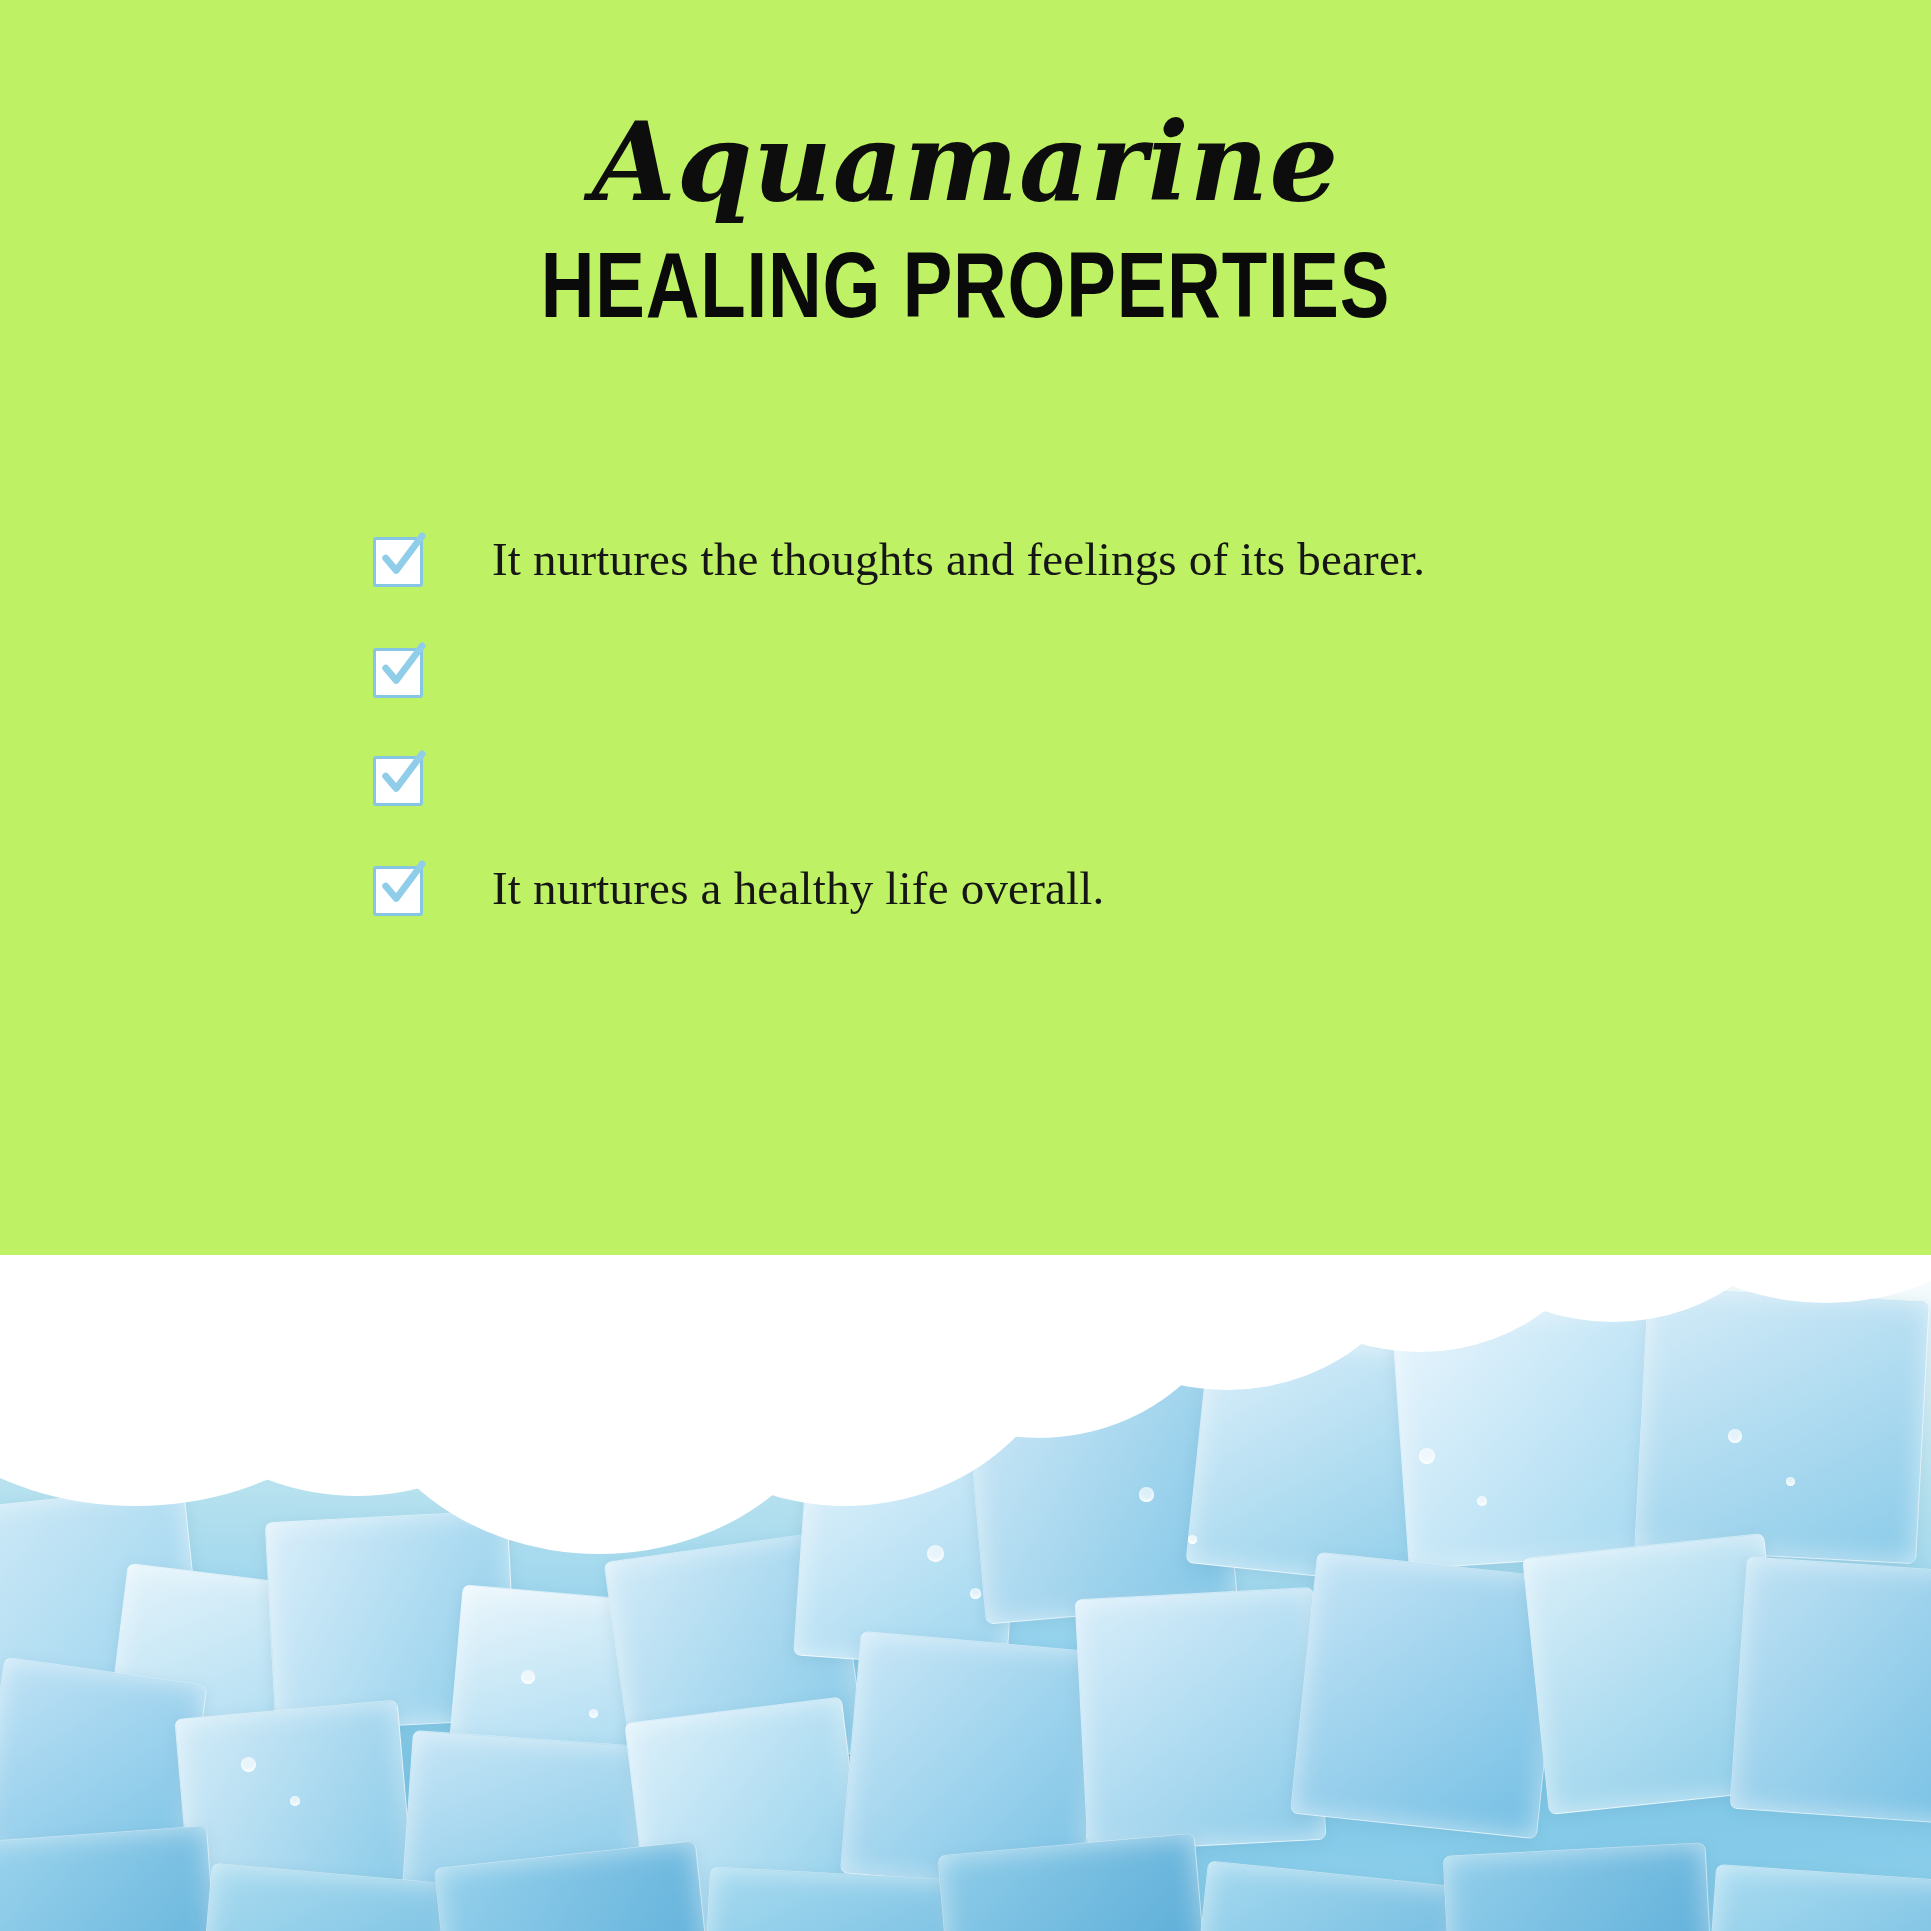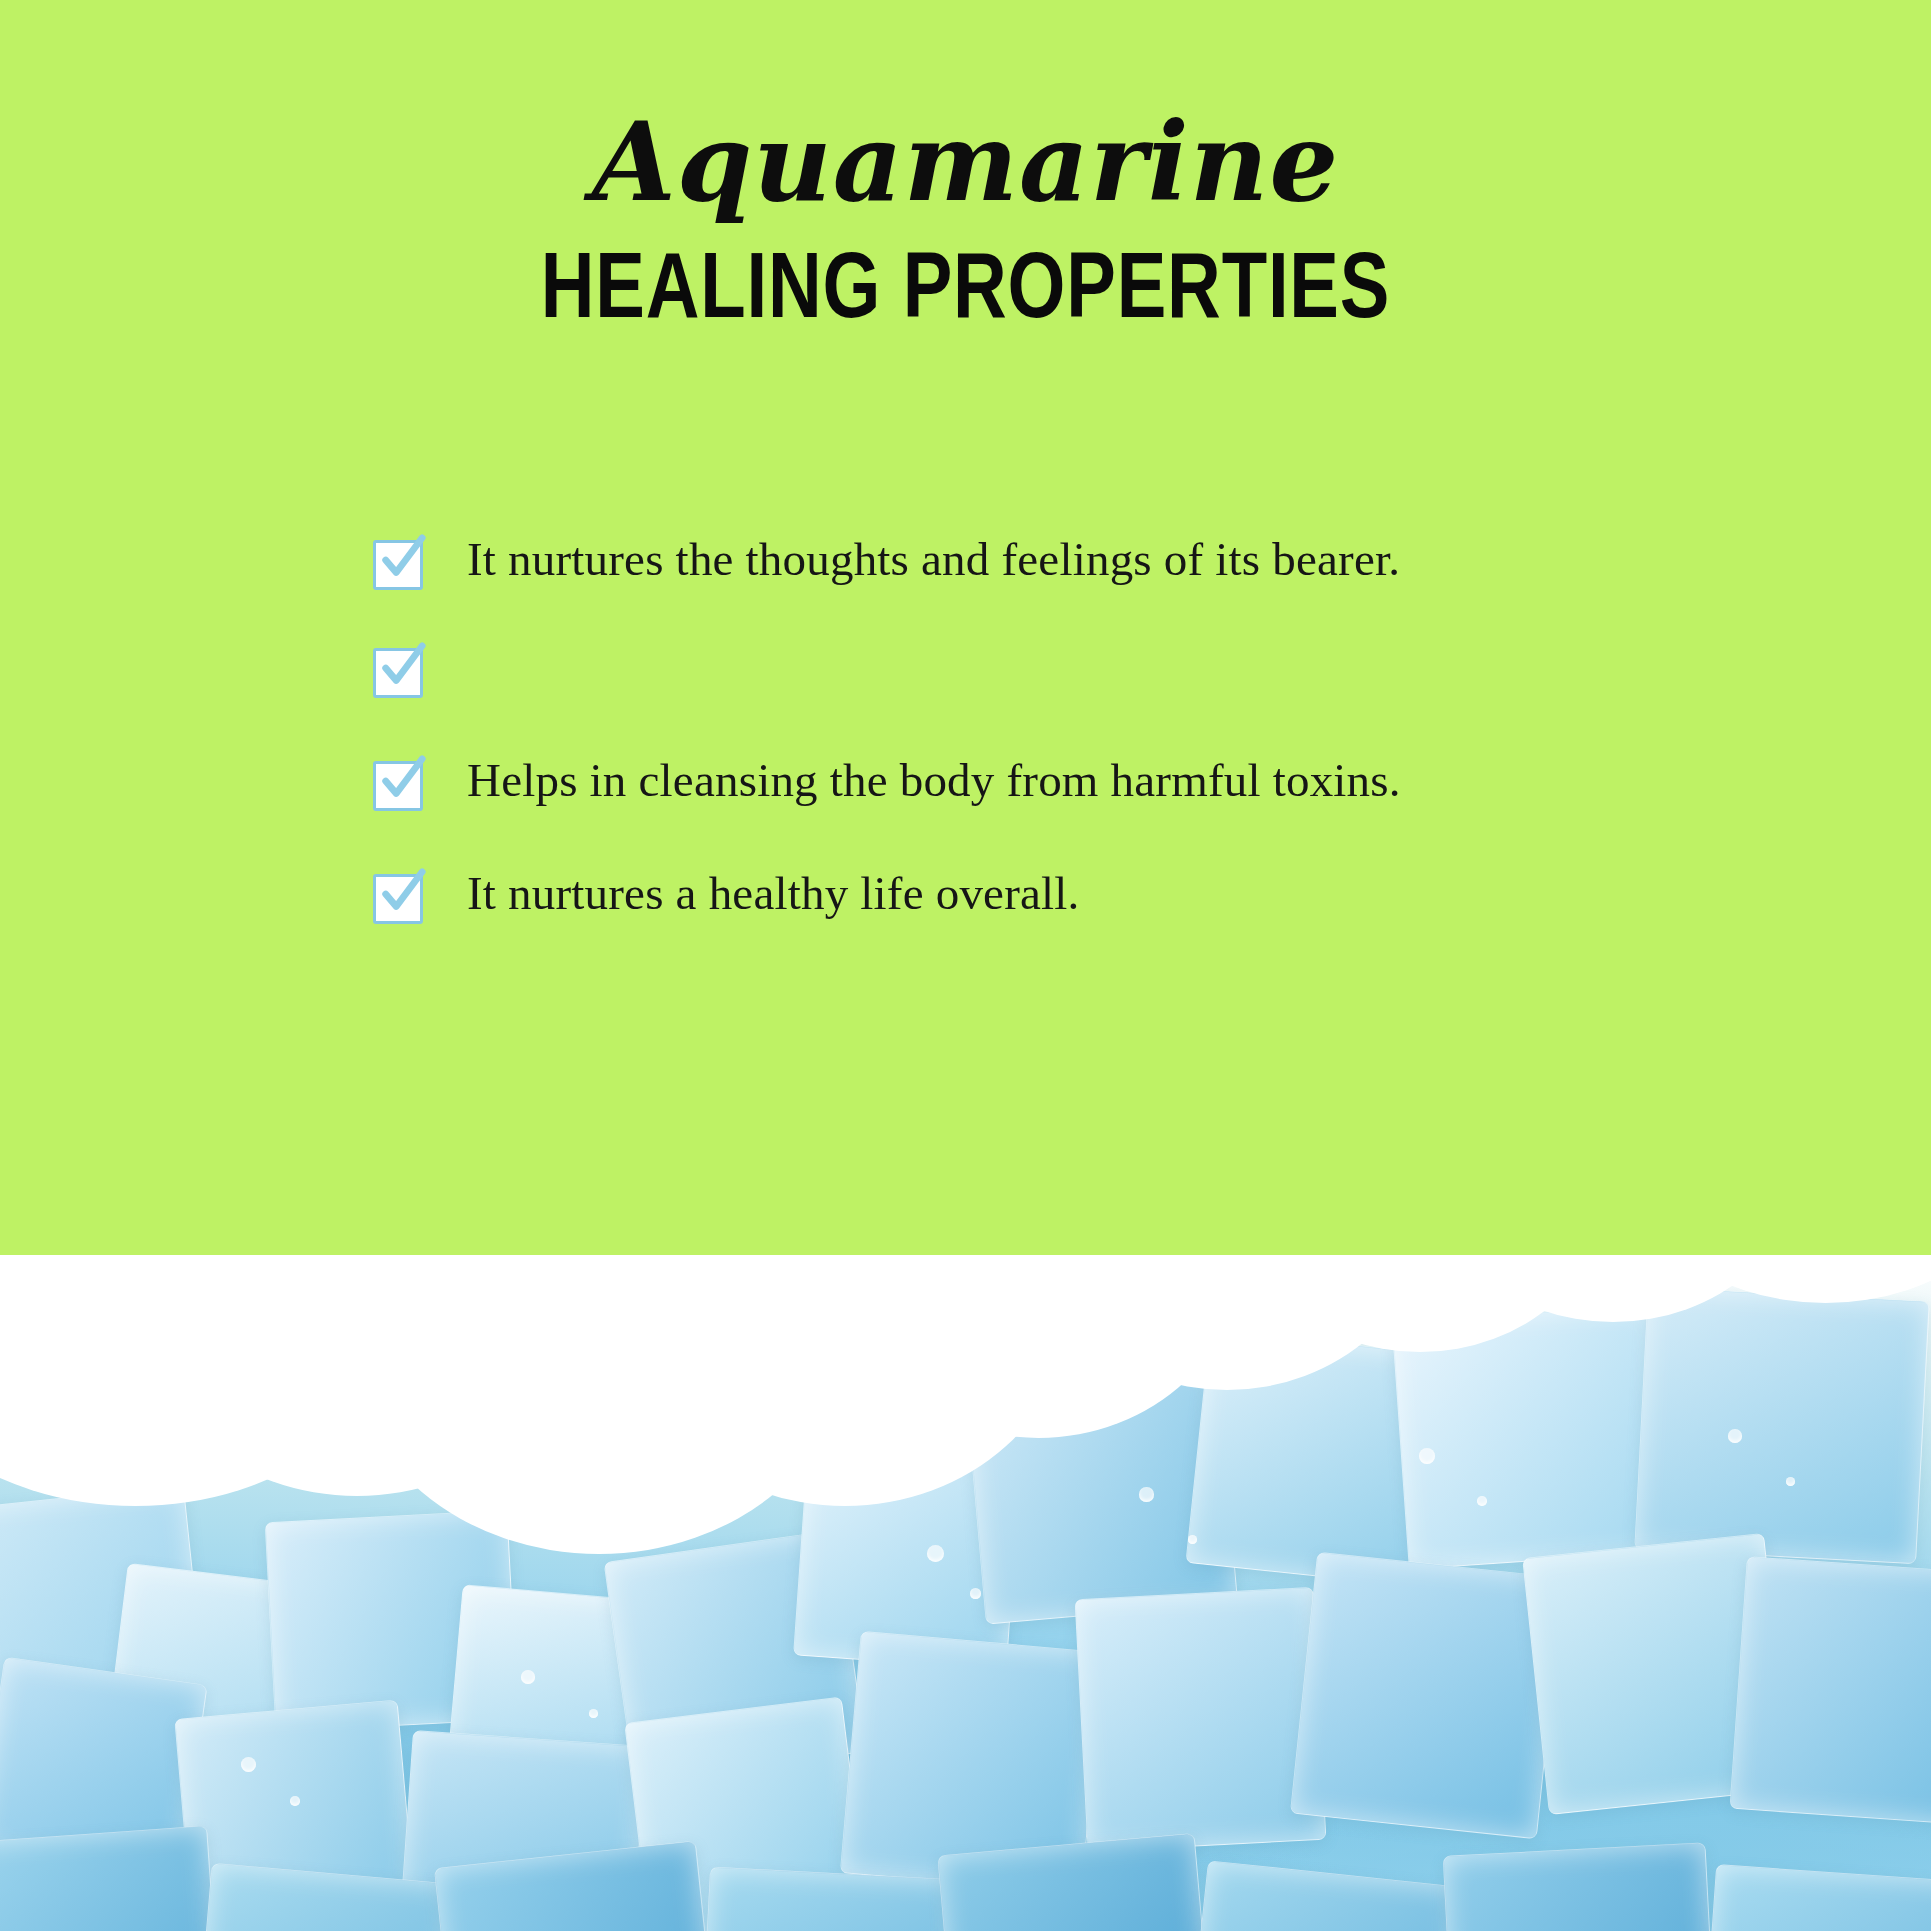--- a/index.html
+++ b/index.html
@@ -54,22 +54,23 @@
 
   
   .checklist {
     position: absolute;
     top: 529px;
     left: 373px;
     width: 1429px;
   }
   .check-item {
     display: flex;
-    align-items: flex-end;
+    align-items: center;
     margin-bottom: 52px;
+    gap: 25px;
   }
   .check-item:last-child { margin-bottom: 0; }
 
   .checkbox {
     flex: 0 0 auto;
     width: 50px;
     height: 50px;
     margin-top: 5.8px;
     position: relative;
   }
@@ -173,21 +174,20 @@
     </div>
 
 
     <div class="check-item">
       <span class="checkbox">
         <span class="box"></span>
         <svg viewBox="0 0 54 54" aria-hidden="true">
           <path d="M10 27 L21 40 L48 4" fill="none" stroke="#8fcde8" stroke-width="7" stroke-linecap="round" stroke-linejoin="round"></path>
         </svg>
       </span>
-      <span class="check-text">Helps in cleansing the body from harmful toxins.</span>
     </div>
 
     <div class="check-item">
       <span class="checkbox">
         <span class="box"></span>
         <svg viewBox="0 0 54 54" aria-hidden="true">
           <path d="M10 27 L21 40 L48 4" fill="none" stroke="#8fcde8" stroke-width="7" stroke-linecap="round" stroke-linejoin="round"></path>
         </svg>
       </span>
       <span class="check-text">It nurtures a healthy life overall.</span>

